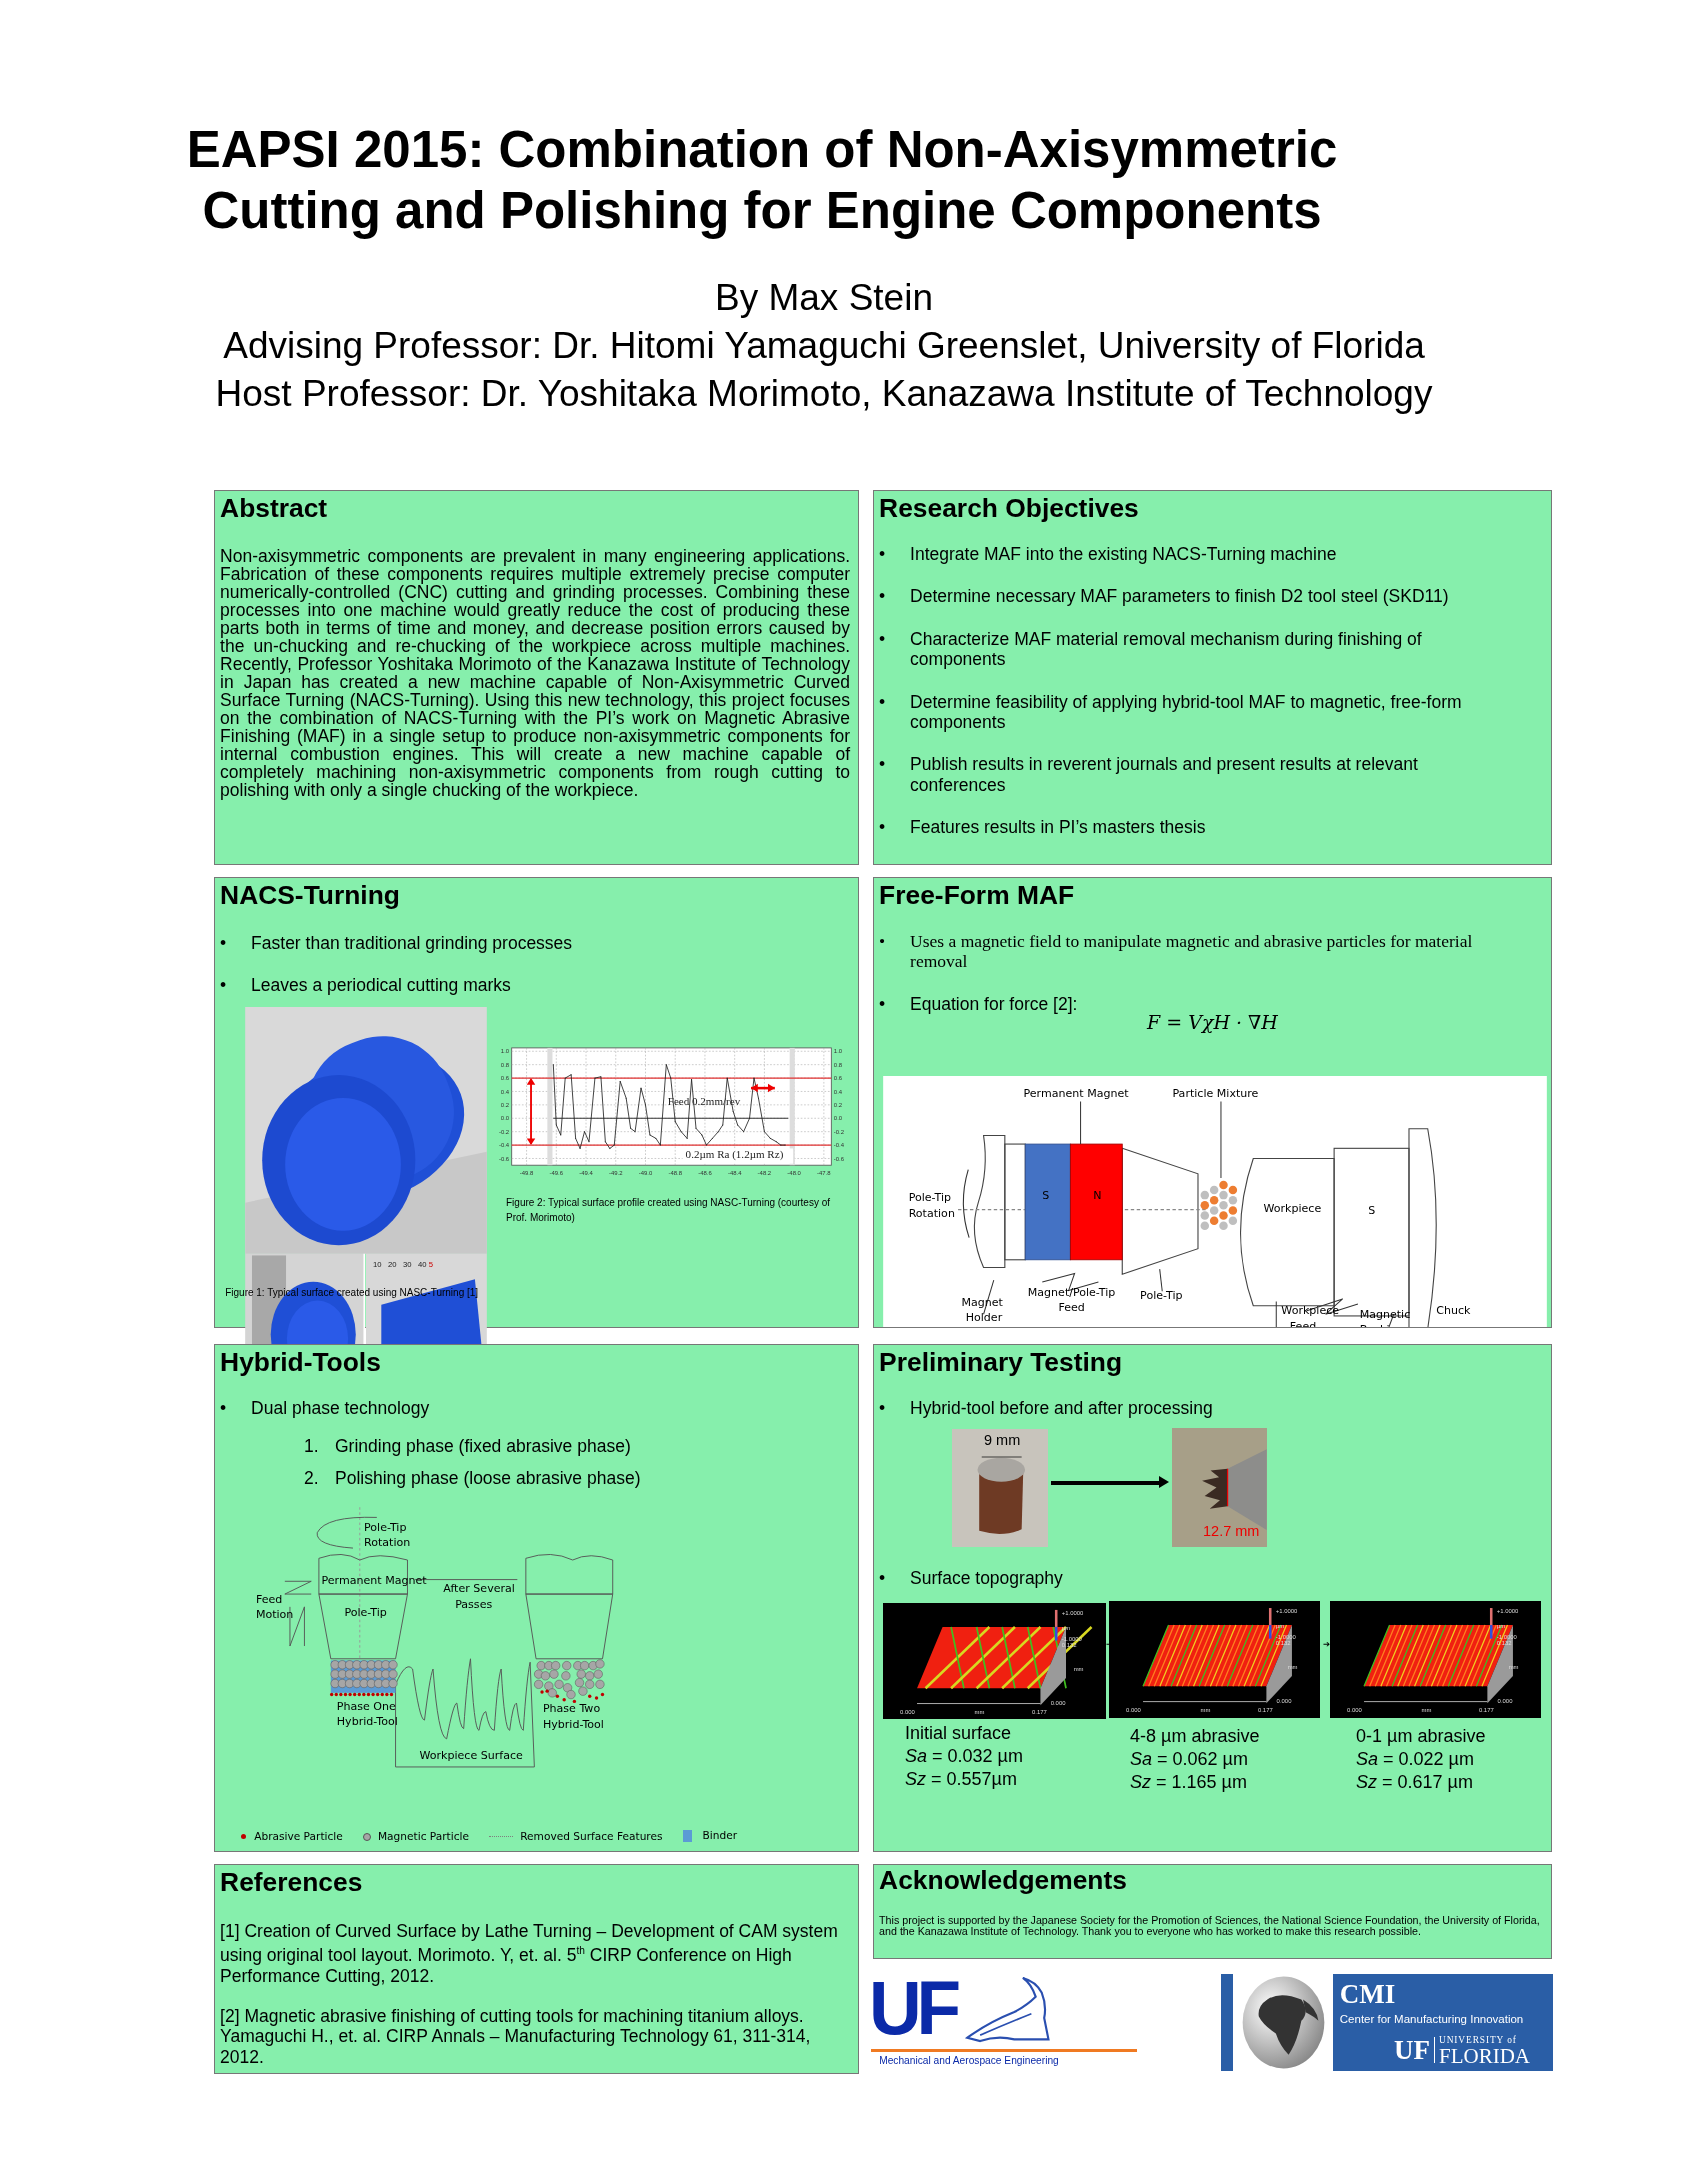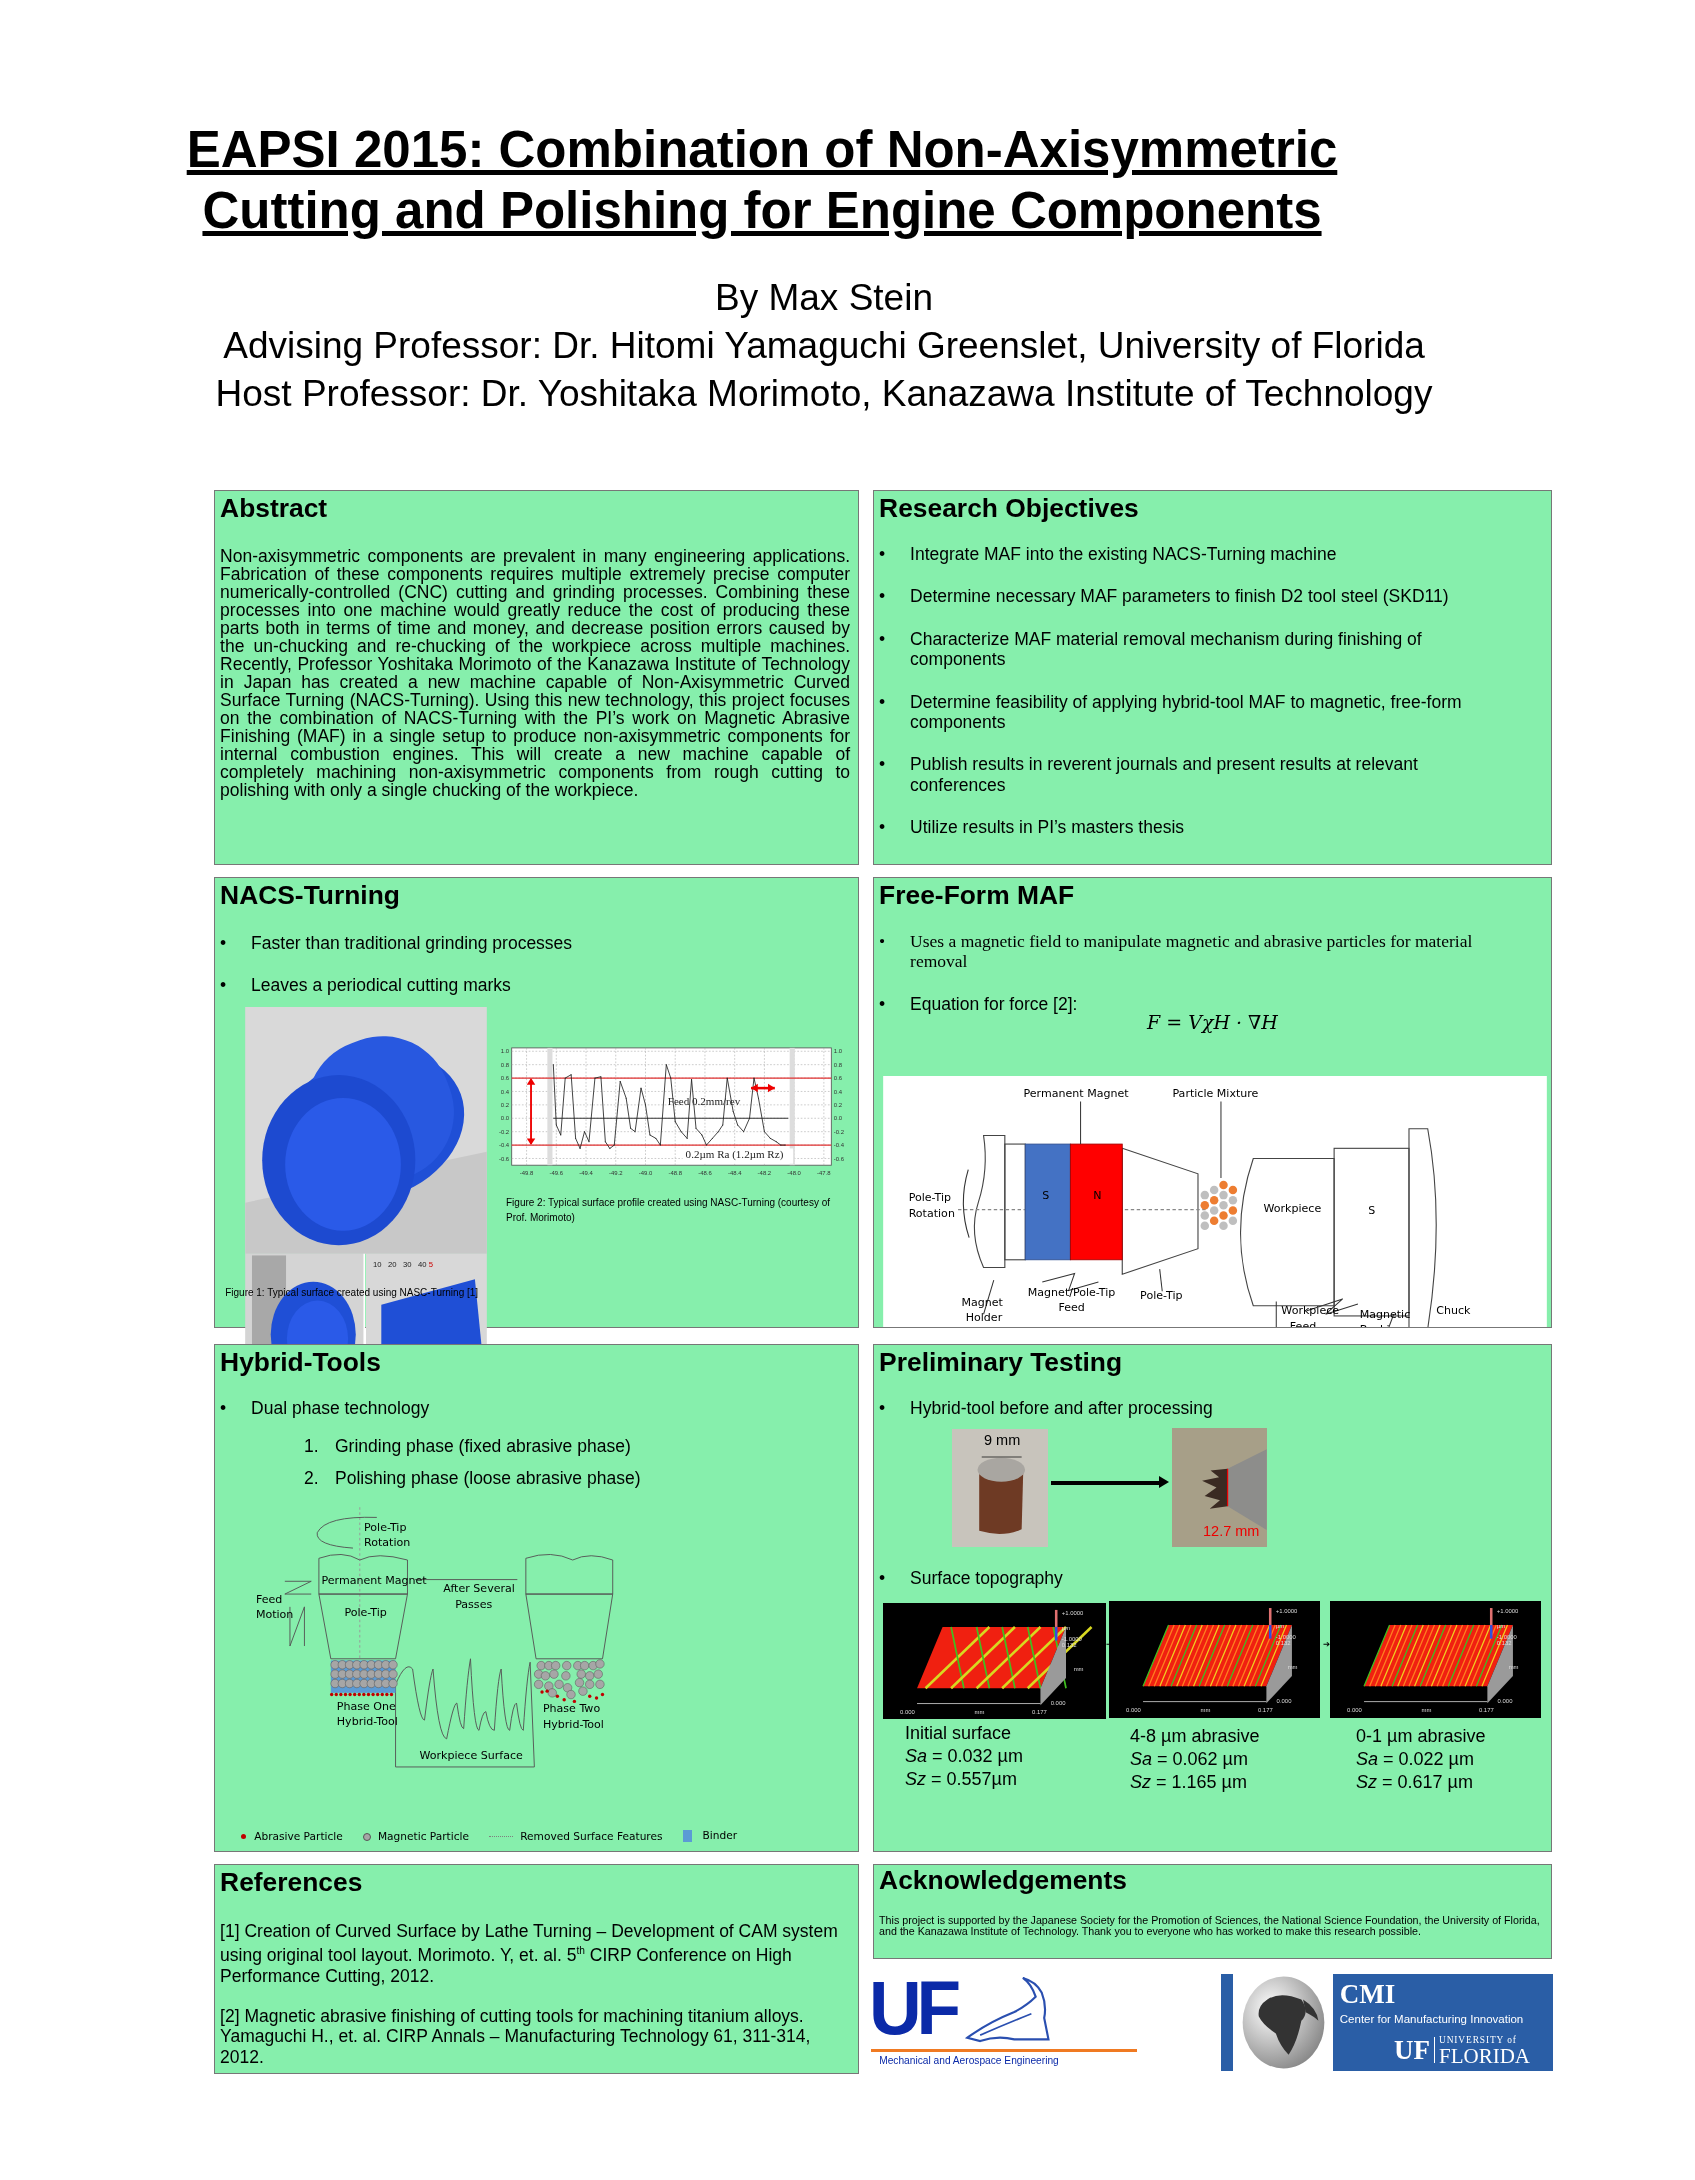--- a/index.html
+++ b/index.html
@@ -1,18 +1,18 @@
 <!DOCTYPE html>
 <html style="font-size:13.6px"><head>
 <meta charset="utf-8">
 <style>
   html,body{margin:0;padding:0;background:#fff;}
   body{width:1696px;height:2181px;position:relative;overflow:hidden;font-family:"Liberation Sans",sans-serif;color:#000;}
   .abs{position:absolute;}
-  .title{left:0;width:1524px;top:119px;text-align:center;font-weight:bold;font-size:51px;line-height:61px;text-decoration:underline;}
+  .title{left:0;width:1524px;top:119px;text-align:center;font-weight:bold;font-size:51px;line-height:61px;}
   .byline{left:0;width:1648px;text-align:center;font-size:37px;line-height:48px;}
   .box{position:absolute;border:1.7px solid #777;box-sizing:border-box;background:#86efac;}
   .box h2{margin:0;font-size:26.4px;font-weight:bold;position:absolute;left:5.1px;top:1.7px;}
   .body-text{font-size:17.5px;line-height:18px;}
   .justify{text-align:justify;text-align-last:left;}
   ul.bul{list-style:none;margin:0;padding:0;}
   ul.bul li{position:relative;padding-left:31px;font-size:17.5px;line-height:20.4px;}
   ul.bul li::before{content:"•";position:absolute;left:0;top:0;}
   .caption{font-size:10px;line-height:15.3px;}
   .diag-text{font-family:"DejaVu Sans",sans-serif;font-size:13px;}
@@ -37,21 +37,21 @@
 </div>
 
 <div class="box" style="left:873px;top:490px;width:679px;height:375px;text-decoration:underline;">
   <h2>Research Objectives</h2>
   <ul class="bul abs" style="left:5.1px;top:53px;width:613px;">
     <li style="margin-bottom:22px;">Integrate MAF into the existing NACS-Turning machine</li>
     <li style="margin-bottom:22px;">Determine necessary MAF parameters to finish D2 tool steel (SKD11)</li>
     <li style="margin-bottom:22px;width:545px;">Characterize MAF material removal mechanism during finishing of components</li>
     <li style="margin-bottom:22px;width:579px;">Determine feasibility of applying hybrid-tool MAF to magnetic, free-form components</li>
     <li style="margin-bottom:22px;width:554px;">Publish results in reverent journals and present results at relevant conferences</li>
-    <li>Utilize results in PI’s masters thesis</li>
+    <li>Features results in PI’s masters thesis</li>
   </ul>
 </div>
 
 <div class="box" style="left:214px;top:877px;width:645px;height:451px;">
   <h2>NACS-Turning</h2>
   <ul class="bul abs" style="left:5.1px;top:55px;width:596px;">
     <li style="margin-bottom:22px;">Faster than traditional grinding processes</li>
     <li>Leaves a periodical cutting marks</li>
   </ul>
 

